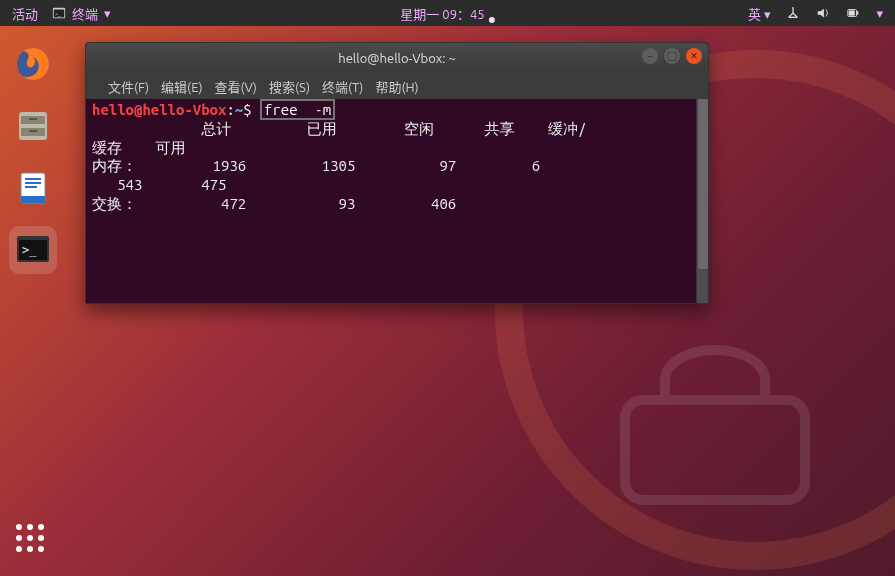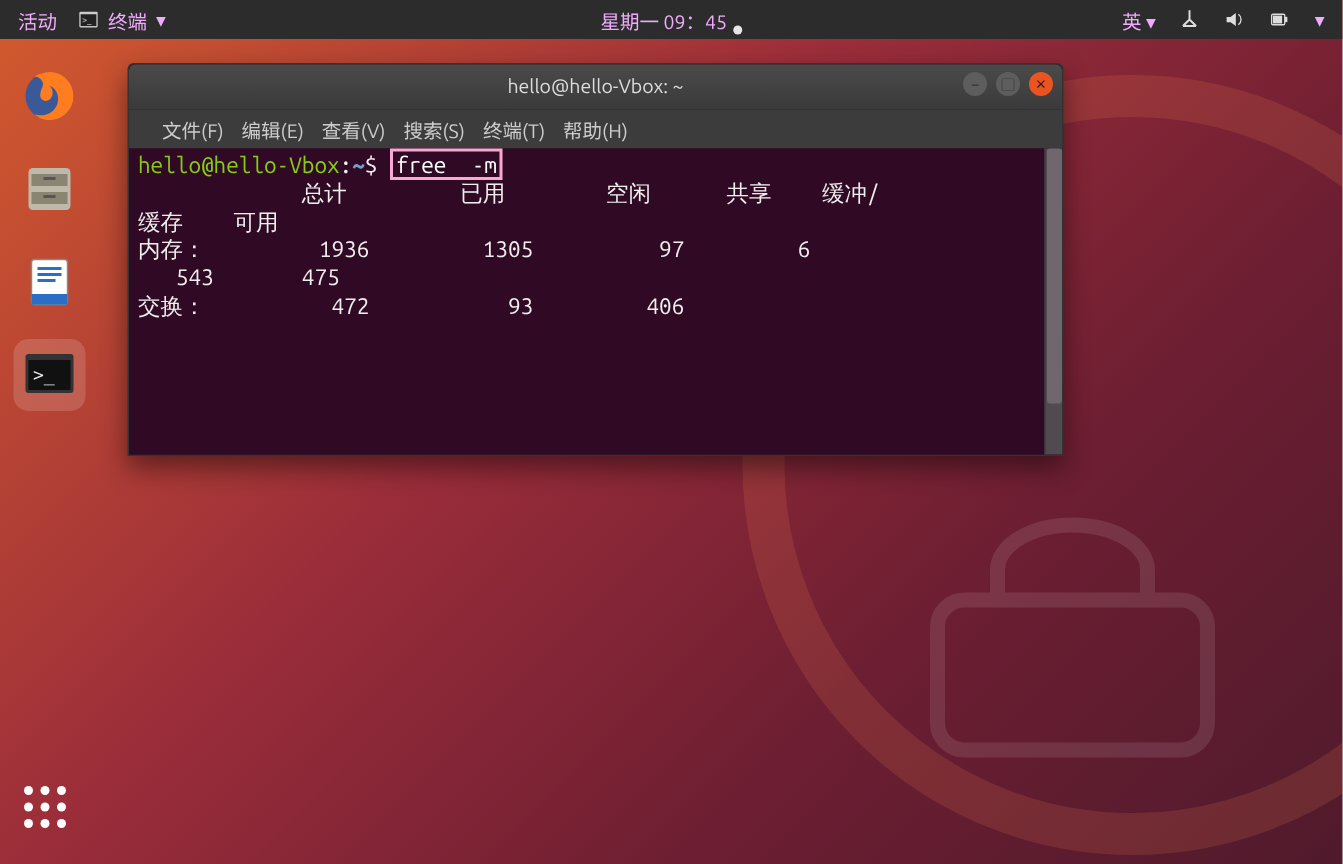--- a/index.html
+++ b/index.html
@@ -76,23 +76,23 @@
     height: 26px; background: #3c3c3c; display: flex; gap: 12px;
     padding: 0 22px; align-items: center; color: #ccc; font-size: 13px;
   }
   .menubar span { cursor: pointer; }
   .term {
     flex: 1; background: #300a24; color: #eee;
     font-family: "Ubuntu Mono","DejaVu Sans Mono",monospace;
     font-size: 15px; line-height: 1.25; padding: 2px 6px 6px 6px;
     white-space: pre;
   }
-  .prompt-user { color: #84cc16; font-weight: normal; }
+  .prompt-user { color: #ef4444; font-weight: bold; }
   .prompt-tilde { color: #729fcf; font-weight: bold; }
-  .cmd-box { color: #fff; border: 2px solid #f9a8d4; padding: 0 2px; }
+  .cmd-box { color: #fff; border: 2px solid #737373; padding: 0 2px; }
   .scrollbar {
     width: 12px; background:#514a50; position:absolute; right:0; top:56px; bottom:0;
     border-left:1px solid #3a343a; cursor:pointer;
   }
   .scrollbar-thumb { position:absolute; top:0; left:1px; width:10px; height:170px; background:#6f676d; border-radius:2px; }
 </style>
 </head>
 <body>
 
 <div class="bg-circle"></div>

